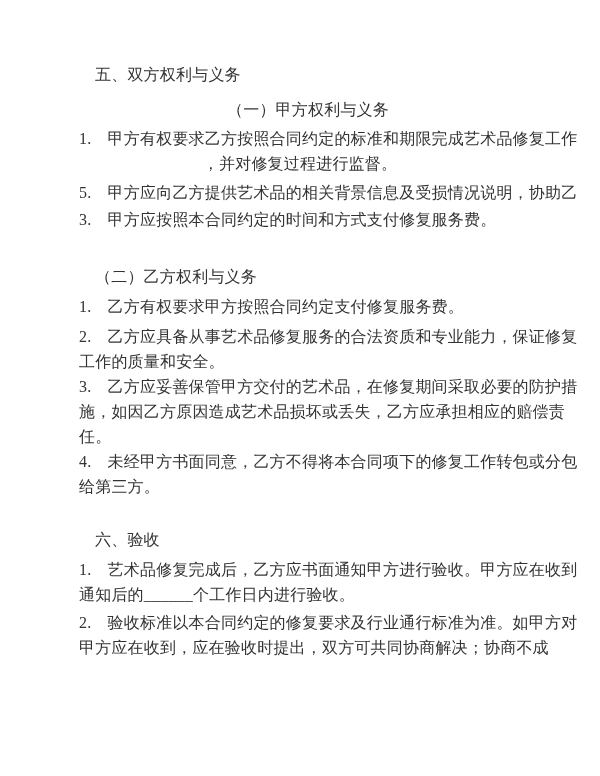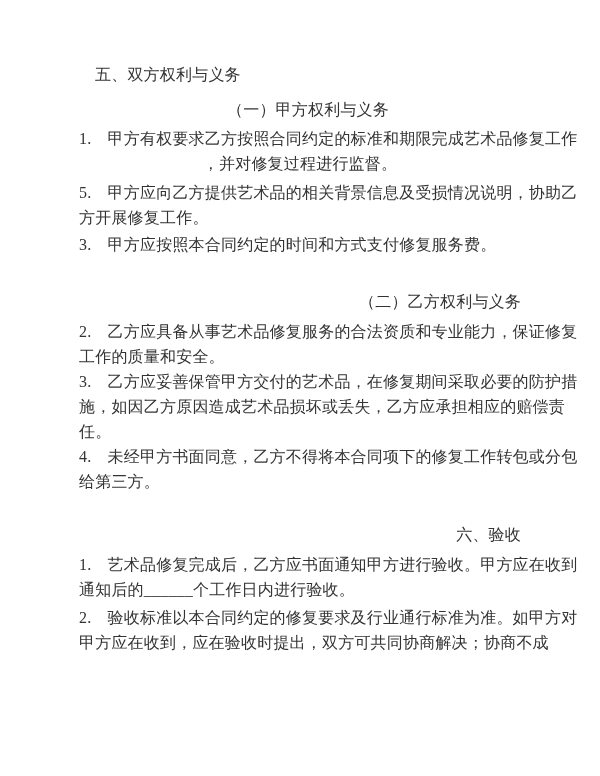--- a/index.html
+++ b/index.html
@@ -28,21 +28,21 @@
     font-size: 16px;
     line-height: 25px;
     letter-spacing: 0.2px;
     white-space: nowrap;
   }
   .heading {
     margin-left: 16px;
   }
   
   .mb10 { margin-bottom: 10px; }
-  .mb5  { margin-bottom: 5px; text-align: right; }
+  .mb5  { margin-bottom: 5px; }
   .mb4  { margin-bottom: 4px; text-align: center; }
   .mb3  { margin-bottom: 3px; }
   .mb2  { margin-bottom: 2px; }
   .mb0  { margin-bottom: 0; }
   .mb32 { margin-bottom: 32px; font-family: Liberation Serif, serif; }
   .mb28 { margin-bottom: 28px; }
 </style>
 </head>
 <body>
 
@@ -56,31 +56,33 @@
     <div class="line">（一）甲方权利与义务</div>
   </div>
 
   <div class="para mb4">
     <div class="line">1.　甲方有权要求乙方按照合同约定的标准和期限完成艺术品修复工作</div>
     <div class="line">，并对修复过程进行监督。</div>
   </div>
 
   <div class="para mb2">
     <div class="line">5.　甲方应向乙方提供艺术品的相关背景信息及受损情况说明，协助乙</div>
-    <div class="line">方开展修复工作。</div>
   </div>
 
   <div class="para mb32">
     <div class="line">3.　甲方应按照本合同约定的时间和方式支付修复服务费。</div>
   </div>
 
   <div class="para heading mb5">
     <div class="line">（二）乙方权利与义务</div>
   </div>
 
+  <div class="para mb5">
+    <div class="line">1.　乙方有权要求甲方按照合同约定支付修复服务费。</div>
+  </div>
 
   <div class="para mb0">
     <div class="line">2.　乙方应具备从事艺术品修复服务的合法资质和专业能力，保证修复</div>
     <div class="line">工作的质量和安全。</div>
   </div>
 
   <div class="para mb0">
     <div class="line">3.　乙方应妥善保管甲方交付的艺术品，在修复期间采取必要的防护措</div>
     <div class="line">施，如因乙方原因造成艺术品损坏或丢失，乙方应承担相应的赔偿责</div>
     <div class="line">任。</div>

